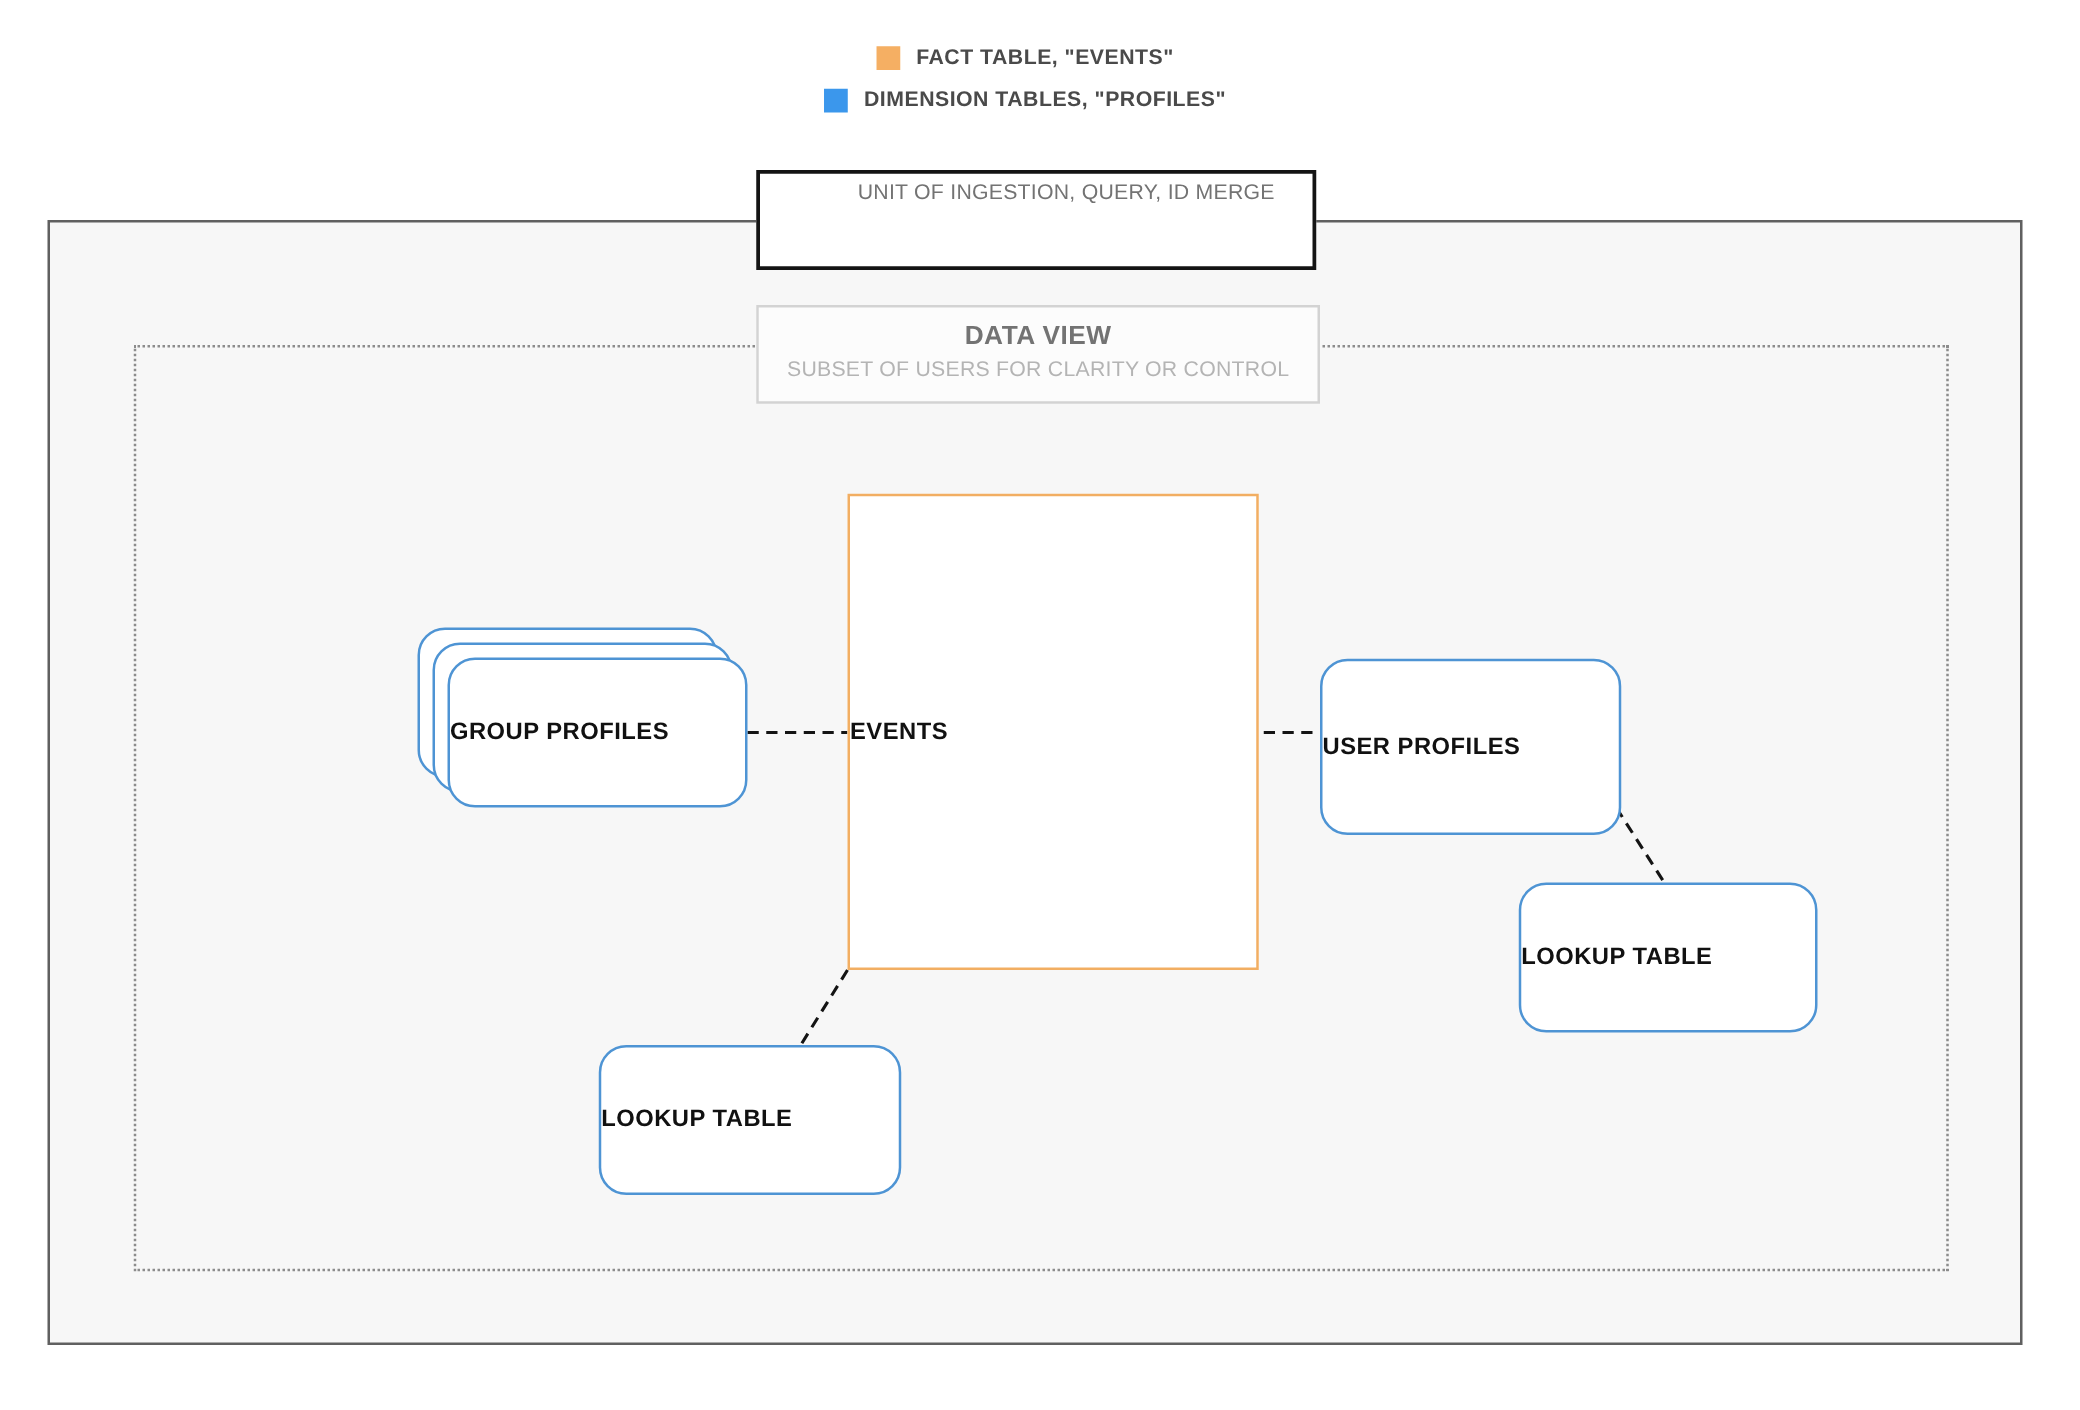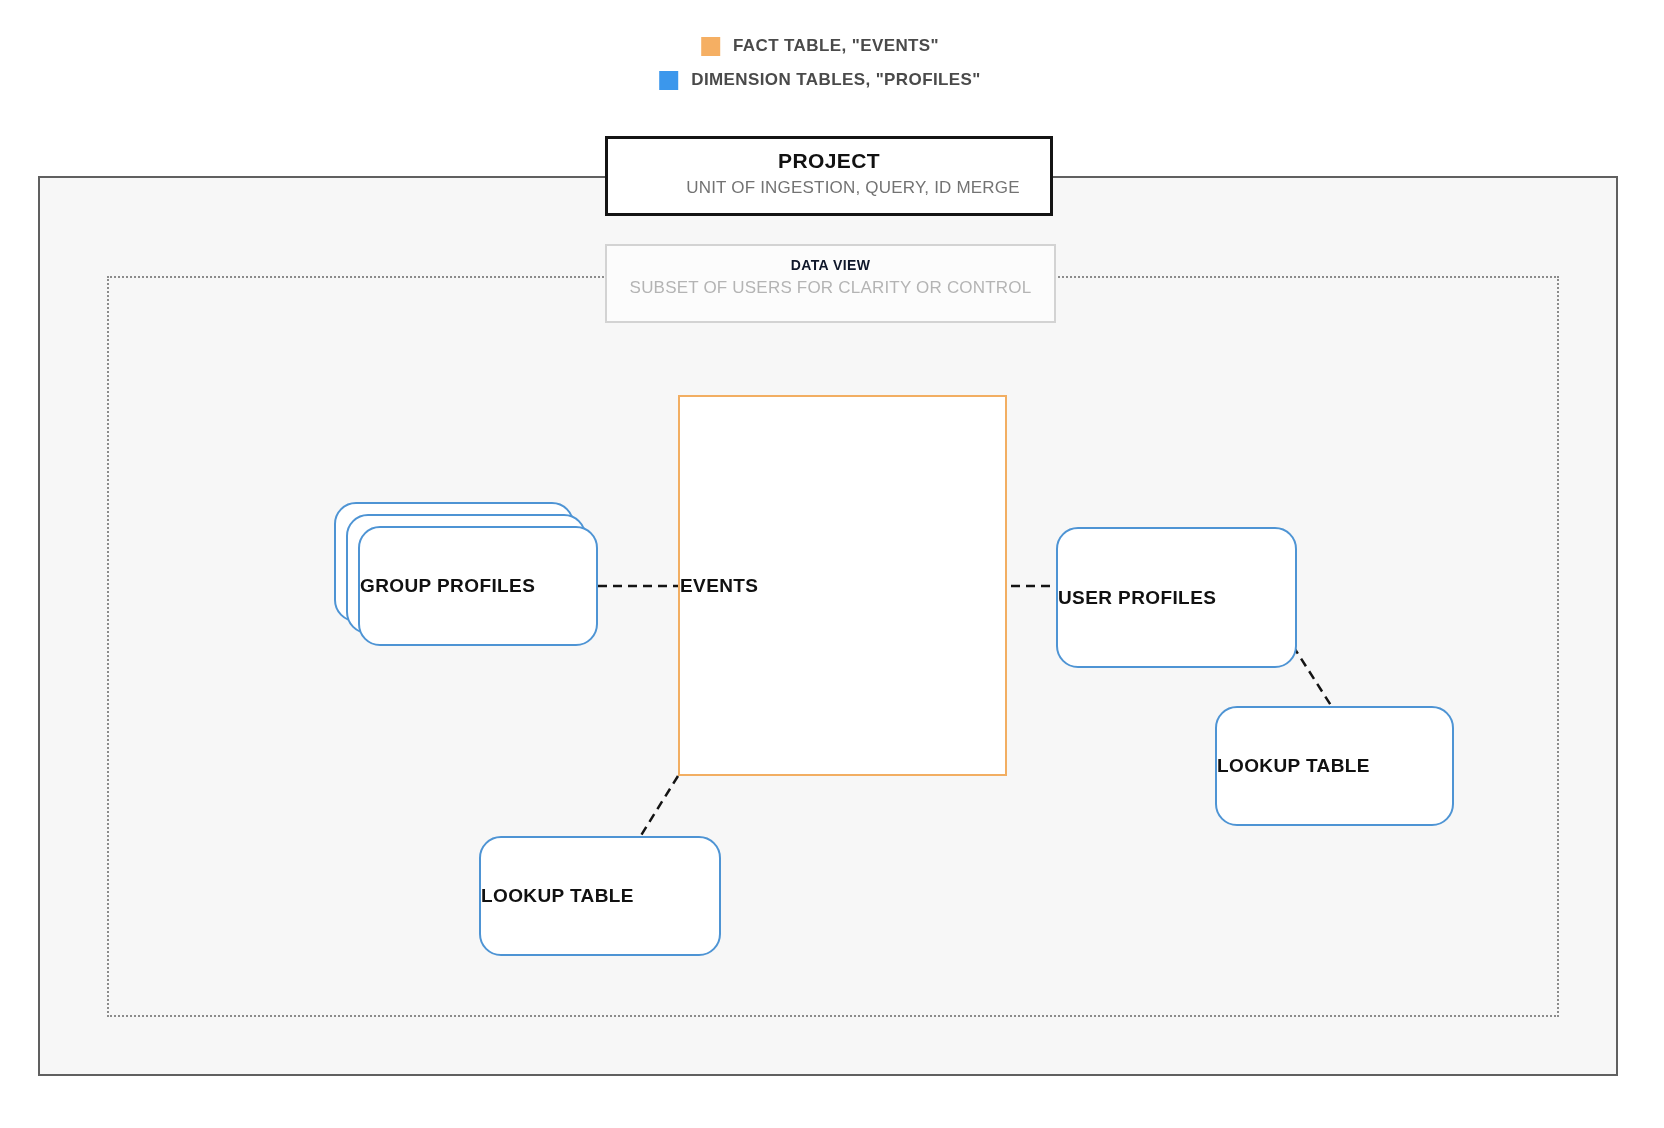--- a/index.html
+++ b/index.html
@@ -102,23 +102,23 @@
     width: 451px;
     height: 79px;
     background: #fcfcfc;
     border: 2px solid #d3d3d3;
     box-sizing: border-box;
     text-align: center;
     z-index: 5;
   }
   .dataview-title {
     margin-top: 11px;
-    font-size: 14px;
-    font-weight: bold;
-    color: #0f172a;
+    font-size: 21px;
+    font-weight: bold;
+    color: #737373;
     letter-spacing: 0.4px;
   }
   .dataview-subtitle {
     margin-top: 5px;
     font-size: 17px;
     color: #b4b4b4;
     letter-spacing: 0.2px;
   }
 
   
@@ -190,21 +190,20 @@
       <span class="swatch" style="background: rgb(59, 151, 236);"></span>
       <span class="legend-label">DIMENSION TABLES, "PROFILES"</span>
     </div>
   </div>
 
   <div class="outer-box"></div>
 
   <div class="dotted-box"></div>
 
   <div class="project-box">
-    <div class="project-title">PROJECT</div>
     <div class="project-subtitle">UNIT OF INGESTION, QUERY, ID MERGE</div>
   </div>
 
   <div class="dataview-box">
     <div class="dataview-title">DATA VIEW</div>
     <div class="dataview-subtitle">SUBSET OF USERS FOR CLARITY OR CONTROL</div>
   </div>
 
   <svg class="connectors" width="1664" height="1128" viewBox="0 0 1664 1128">
     <line x1="598" y1="586" x2="678" y2="586"></line>

